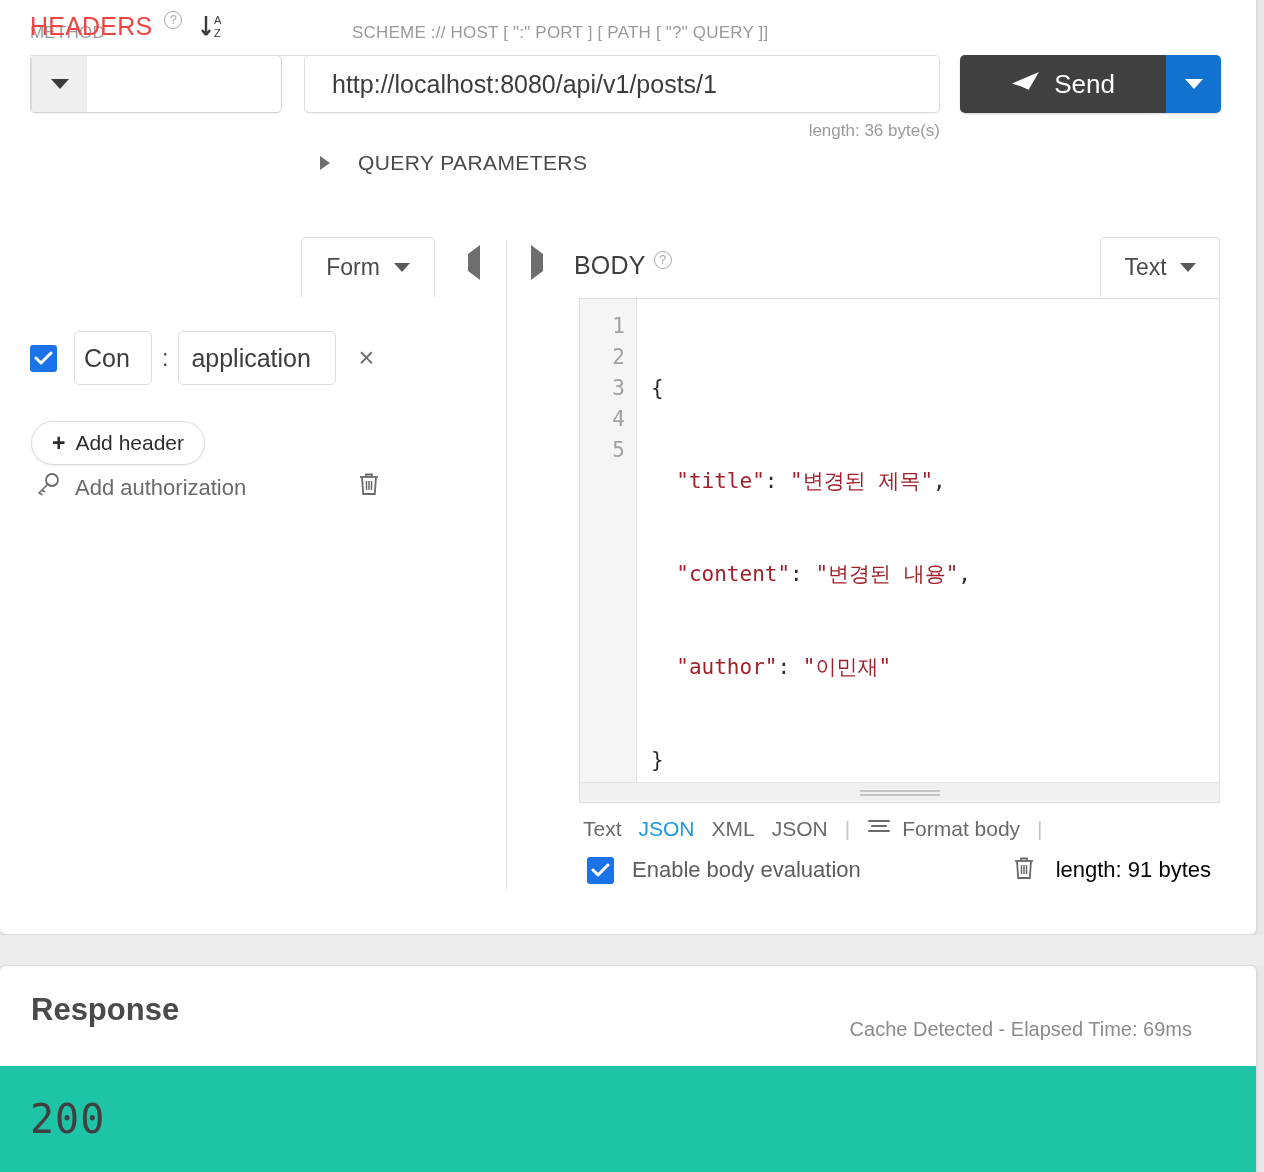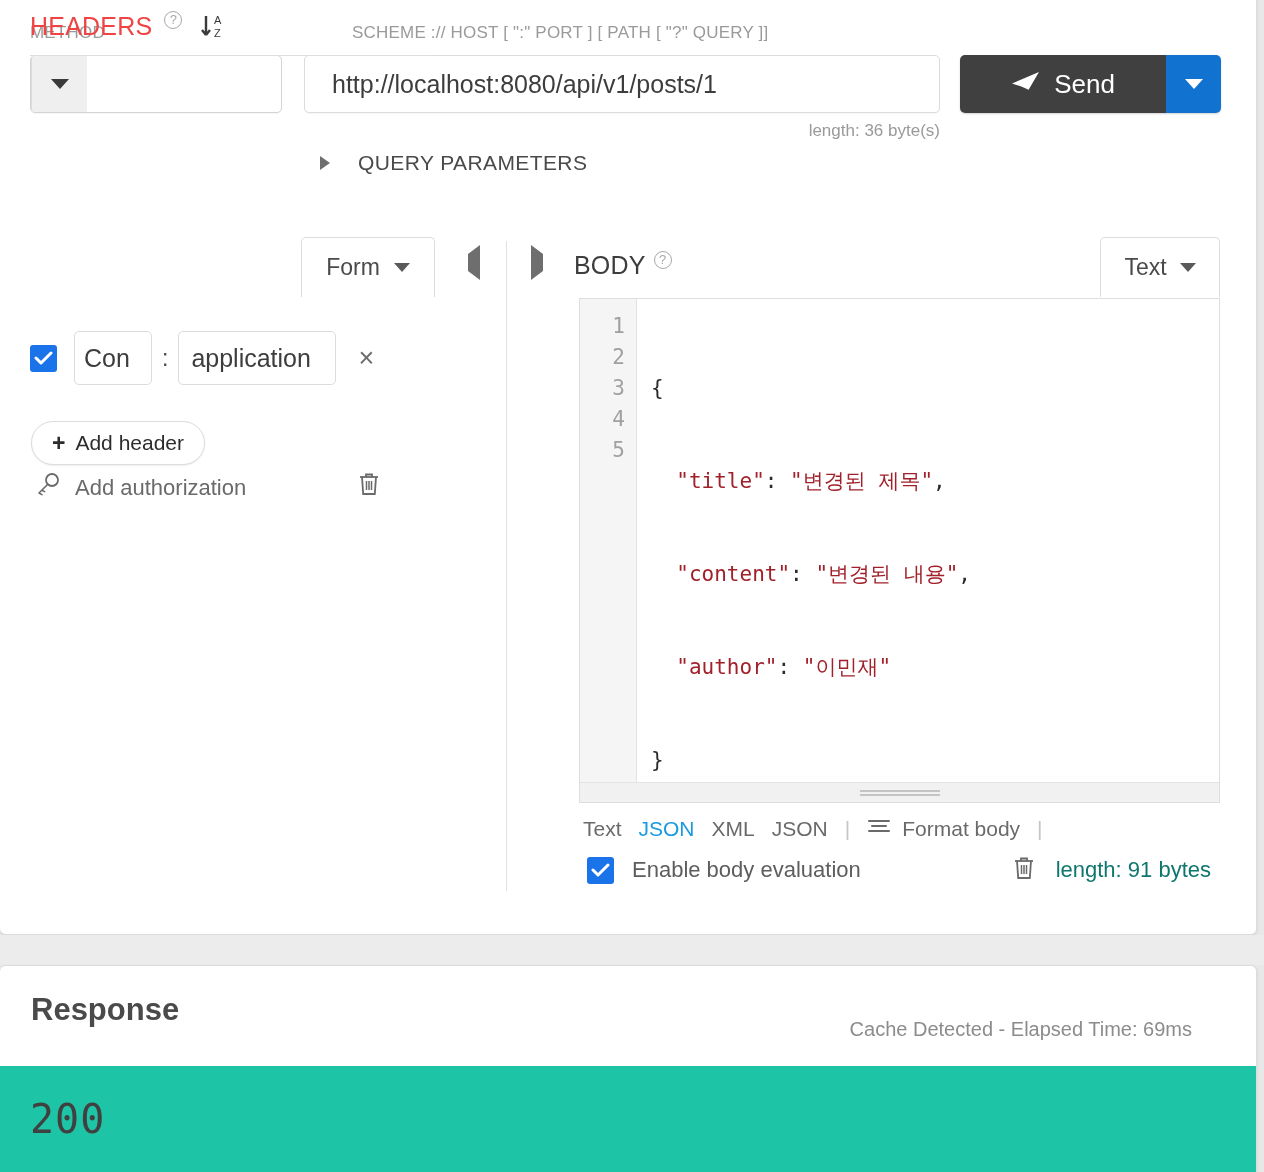--- a/index.html
+++ b/index.html
@@ -410,21 +410,21 @@
     width: 624px;
   }
   .body-eval-label {
     font-size: 22px;
     color: #5d5d5d;
     margin-left: 18px;
     cursor: pointer;
   }
   .body-len {
     font-size: 22px;
-    color: #0f766e;
+    color: #000000;
     margin-left: 20px;
   }
   .body-trash { margin-left: auto; cursor: pointer; }
 
   
   .response-header {
     position: absolute;
     left: 0; top: 0;
     width: 100%; height: 112px;
   }

